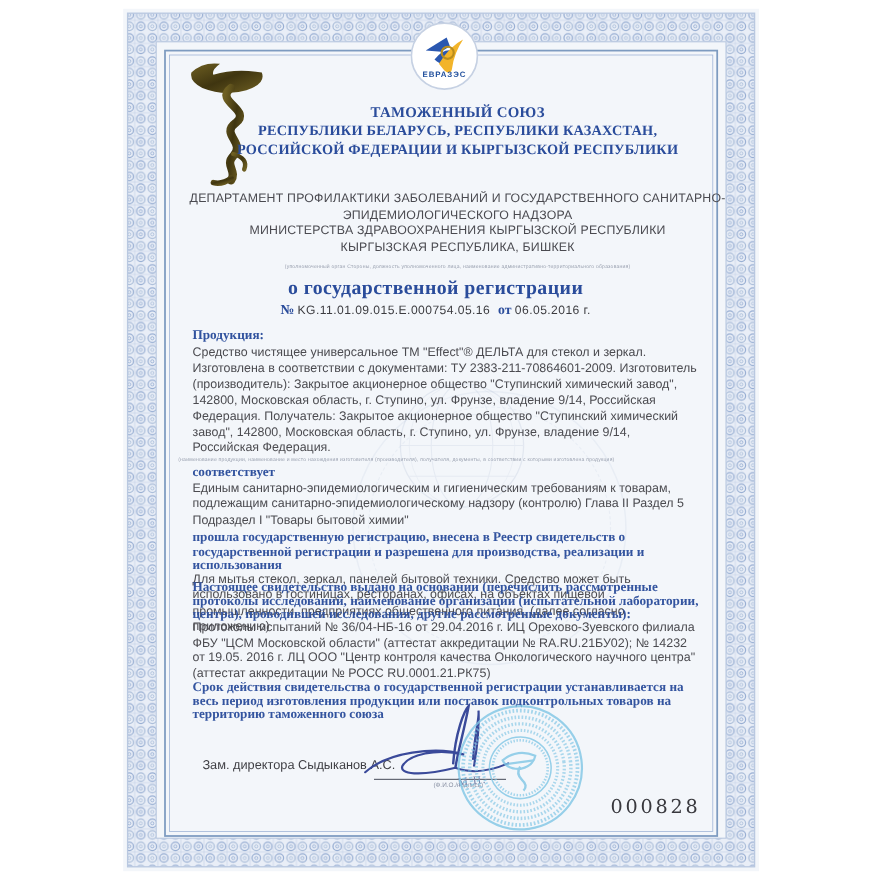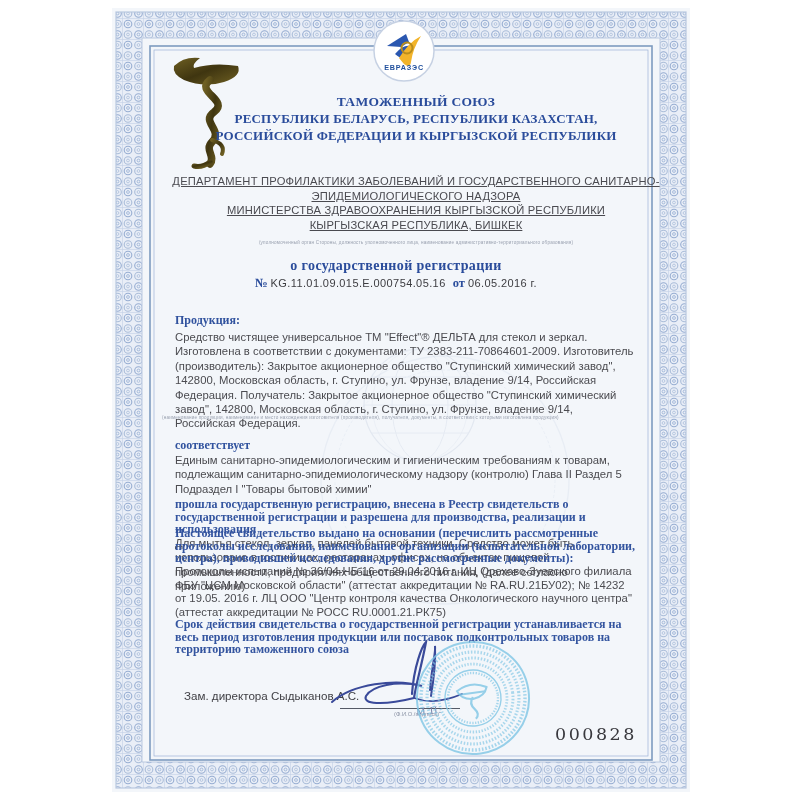--- a/index.html
+++ b/index.html
@@ -7,29 +7,29 @@
   .sheet{
     position:absolute; left:112px; top:8px; width:578px; height:784px;
     background:#f3f6fa;
     font-family:"Liberation Sans", sans-serif;
   }
   .abs{position:absolute;}
   
   .blue-serif{font-family:"Liberation Serif", serif; font-weight:bold; color:#2a4c9b;}
   .header-union{font-size:13.5px; letter-spacing:.3px;}
   .header-members{font-size:13px; letter-spacing:.2px; line-height:17px;}
-  .authority{font-size:11.2px; color:#4a4a50; line-height:14.5px; letter-spacing:.2px; text-align:center;text-decoration:underline;}
+  .authority{font-size:11.2px; color:#4a4a50; line-height:14.5px; letter-spacing:.2px; text-align:center;}
   .fineprint{font-size:4.6px; color:#9aa1b0; text-align:center; letter-spacing:.2px; white-space:nowrap; overflow:hidden;}
   .title-main{font-size:19px; letter-spacing:1.5px;}
-  .title-sub{font-size:14px; letter-spacing:.4px; margin-top:8px;}
+  .title-sub{font-size:18px; letter-spacing:.4px; margin-top:1px;}
   .numline{font-size:11px; color:#3c3c40; margin-top:2px;}
   .numline .lbl{font-family:"Liberation Serif", serif; font-weight:bold; color:#2a4c9b; font-size:12.5px;}
   .numline .val{letter-spacing:.4px;}
   .body-text{font-size:11.3px; color:#4b4b50; line-height:14.4px;}
-  .sec-label{font-family:"Liberation Serif", serif; font-weight:bold; color:#30529e; font-size:12px;margin-top:16px;}
+  .sec-label{font-family:"Liberation Serif", serif; font-weight:bold; color:#30529e; font-size:12px;}
   .blue-par{font-family:Liberation Serif, serif; font-weight:bold; color:#33549f; font-size:12px; line-height:12.6px;}
   .sig-note{font-family:"Liberation Serif", serif; font-size:7.6px; color:#6e7790; line-height:9.6px;}
   .signer{font-size:11.6px; color:#3f3f44;}
   .sig-caption{font-size:5.8px; color:#8b93a5;}
   .mp{font-family:"Liberation Serif", serif; font-size:10.5px; color:#7581a8; letter-spacing:1px;}
   .serial{font-family:"DejaVu Serif", serif; font-size:17.5px; color:#38383d; letter-spacing:2.5px;}
   .sig-line{position:absolute; height:1px; background:#555a66;}
 </style>
 </head>
 <body>

